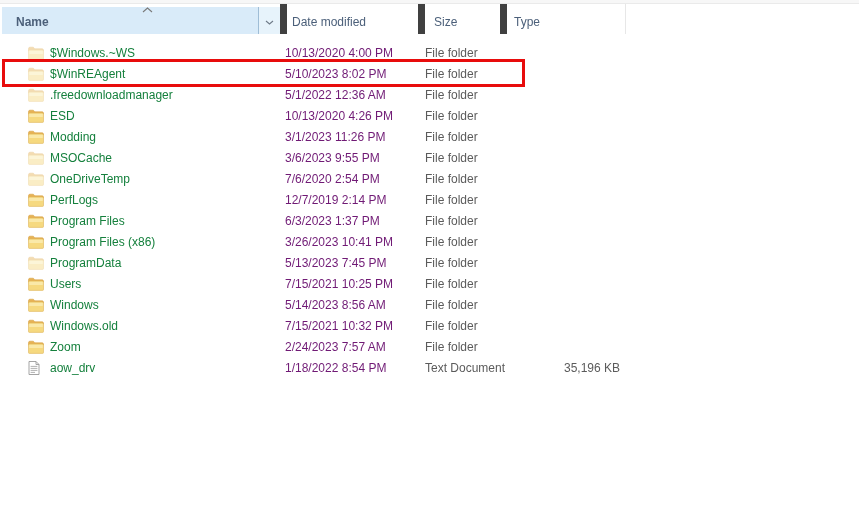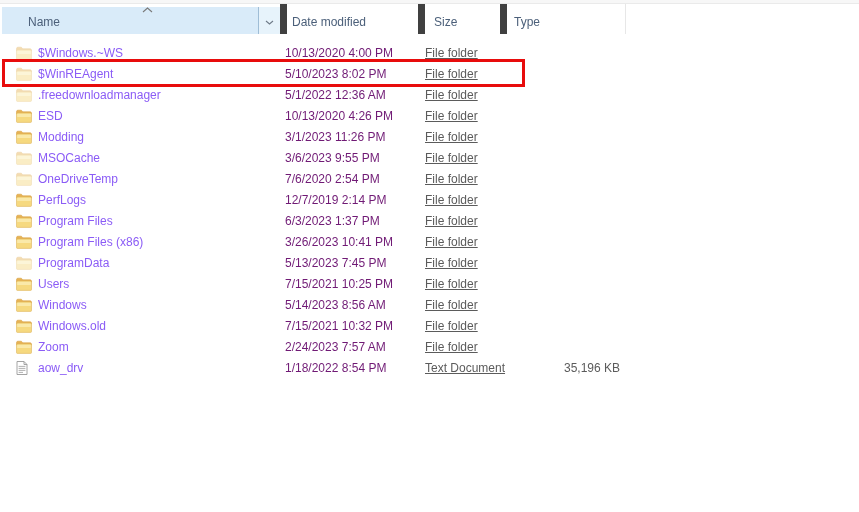--- a/index.html
+++ b/index.html
@@ -8,45 +8,45 @@
     overflow:hidden; font-family:"Liberation Sans", sans-serif; font-size:12px;
     -webkit-font-smoothing:antialiased;
   }
   .top-strip { height:3px; background:#f7f7f7; border-bottom:1px solid #eaeaea; }
 
   .header-row { display:flex; height:30px; position:relative; align-items:stretch; }
   .h-name {
     width:278px; margin-left:2px; margin-top:3px; background:#d9ebf9;
     display:flex; align-items:center; color:#4c607a;
   }
-  .h-name-label { flex:1; padding-left:26px; padding-top:3px; }
+  .h-name-label { flex:1; padding-left:14px; padding-top:3px;font-weight:bold; }
   .filter-box {
     width:21px; align-self:stretch; background:#e7f3fb; border-left:1px solid #9fbdd6;
     display:flex; align-items:center; justify-content:center; cursor:default;
   }
   .sort-caret { position:absolute; left:142px; top:3px; line-height:0; }
   .h-col {
     display:flex; align-items:center; color:#4c607a; box-sizing:border-box;
     border-left:7px solid #404040; padding-top:5px;
   }
   .h-date { width:138px; padding-left:5px; }
   .h-type { width:125px; padding-left:7px; }
   .h-size { width:82px; padding-left:9px; }
   .h-end  { flex:1; border-left:1px solid #e7e7e7; }
 
   .rows { margin-top:8px; }
   .row { display:flex; height:21px; align-items:center; }
   .name-cell {
-    width:280px; box-sizing:border-box; padding-left:16px;
-    display:flex; align-items:center; color:#8b5cf6; white-space:nowrap; overflow:hidden;
+    width:280px; box-sizing:border-box; padding-left:28px;
+    display:flex; align-items:center; color:#15803d; white-space:nowrap; overflow:hidden;
   }
   .icon { width:16px; height:14px; margin-right:6px; flex:none; display:flex; align-items:center; line-height:0; }
   .hidden-item .icon { opacity:0.45; }
   .date-cell { width:138px; box-sizing:border-box; padding-left:5px; color:#701a75; white-space:nowrap; }
-  .type-cell { width:125px; box-sizing:border-box; padding-left:7px; color:#5b5b5b; white-space:nowrap;text-decoration:underline; }
+  .type-cell { width:125px; box-sizing:border-box; padding-left:7px; color:#5b5b5b; white-space:nowrap; }
   .size-cell { width:82px;  box-sizing:border-box; padding-right:5px; color:#5b5b5b; text-align:right; white-space:nowrap; }
 
   .red-box {
     position:absolute; left:2px; top:59px; width:517px; height:22px;
     border:3px solid #e80c0c; pointer-events:none;
   }
 </style>
 </head>
 <body>
 

